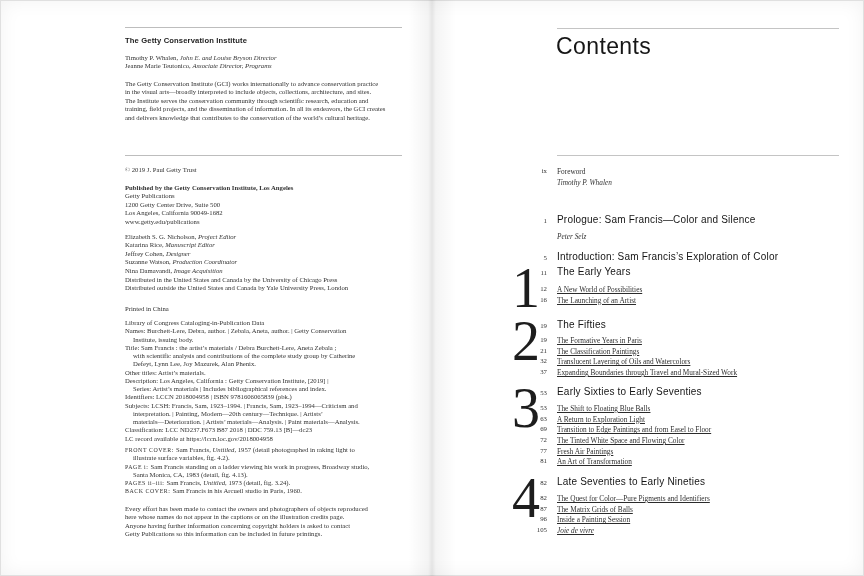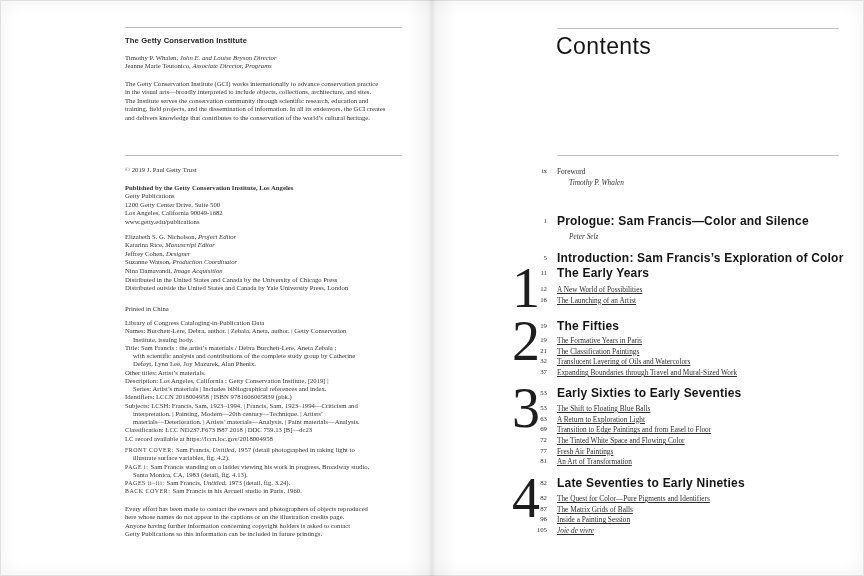--- a/index.html
+++ b/index.html
@@ -39,26 +39,26 @@
   }
   .toc-row{position:absolute;left:0;width:432px;}
   .toc-row .pg{
     position:absolute;left:70px;top:0;width:45px;text-align:right;
     font-family:"Liberation Serif", serif;font-size:6.8px;color:#333;
   }
   .toc-row.hdr .pg{top:2.5px;}
   .toc-row .lbl{display:block;padding-left:125px;}
   .serif-lbl{font-family:"Liberation Serif", serif;font-size:7.3px;color:#2e2e2e;}
   .sans-title{
-    font-family:"Liberation Sans", sans-serif;font-size:12px;font-weight:700;
+    font-family:"Liberation Sans", sans-serif;font-size:10px;font-weight:400;
     letter-spacing:0.2px;color:#151515;white-space:nowrap;
   }
   .byline{
     position:absolute;left:125px;font-family:"Liberation Serif", serif;
-    font-style:italic;font-size:7.3px;color:#333;margin-left:12px;
+    font-style:italic;font-size:7.3px;color:#333;
   }
   .bignum{
     position:absolute;left:75px;width:38px;text-align:center;
     font-family:"Liberation Serif", serif;font-size:56px;line-height:1;color:#1d1d1d;
   }
   .sections{position:absolute;left:0;width:432px;}
   .sections .srow{position:relative;height:10.7px;text-decoration:underline;}
   .sections .srow .pg{
     position:absolute;left:70px;top:0;width:45px;text-align:right;
     font-size:6.8px;color:#333;

